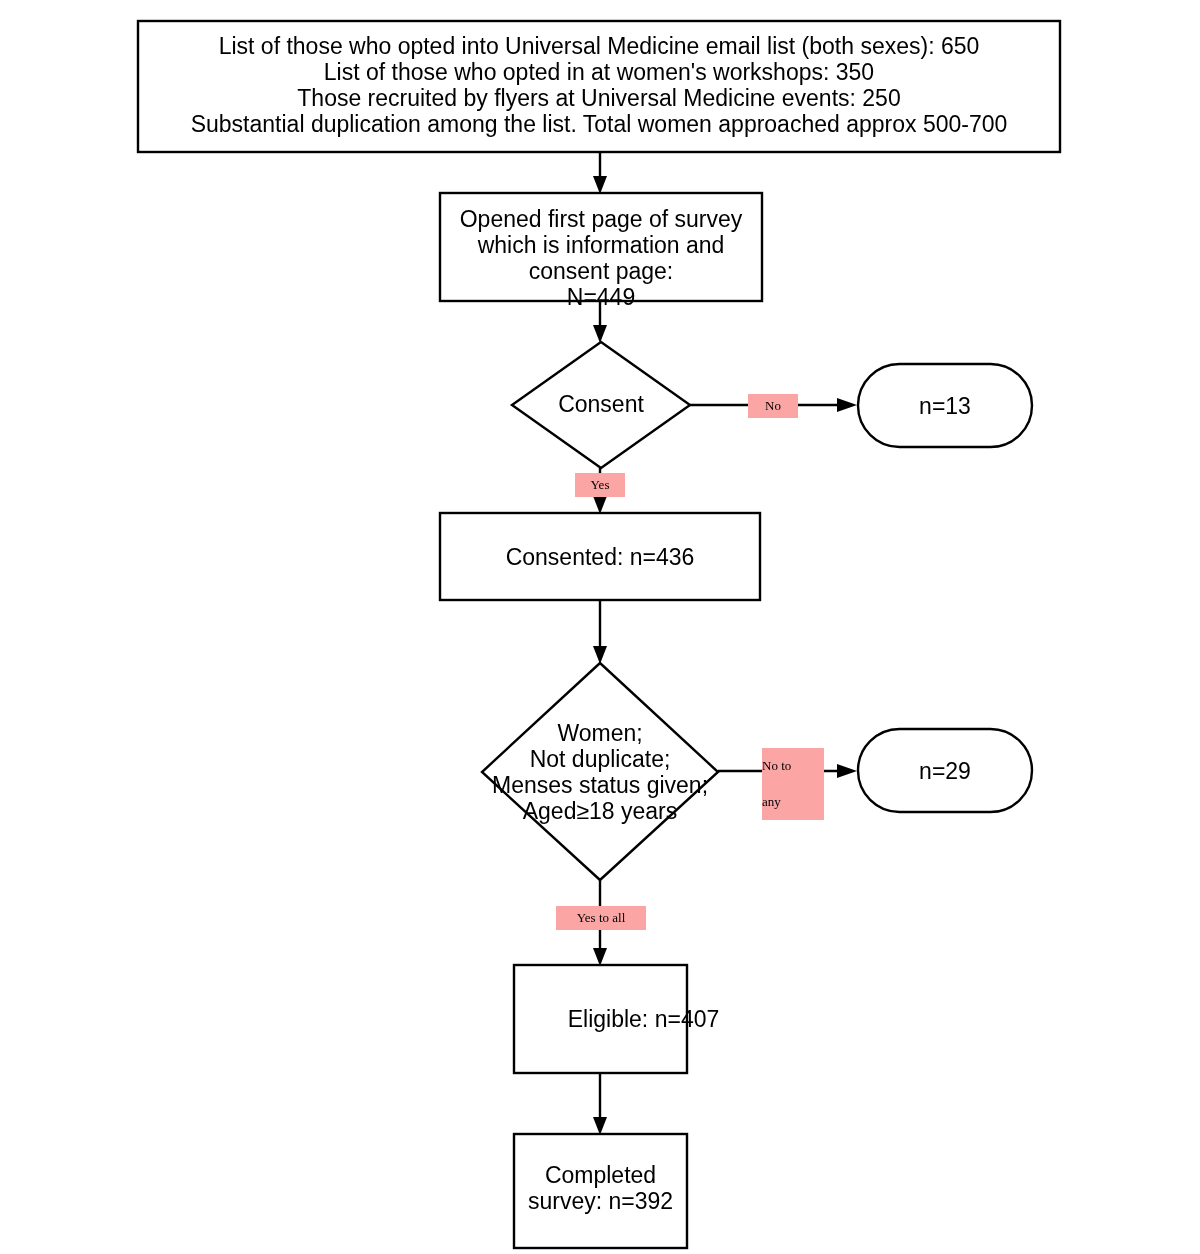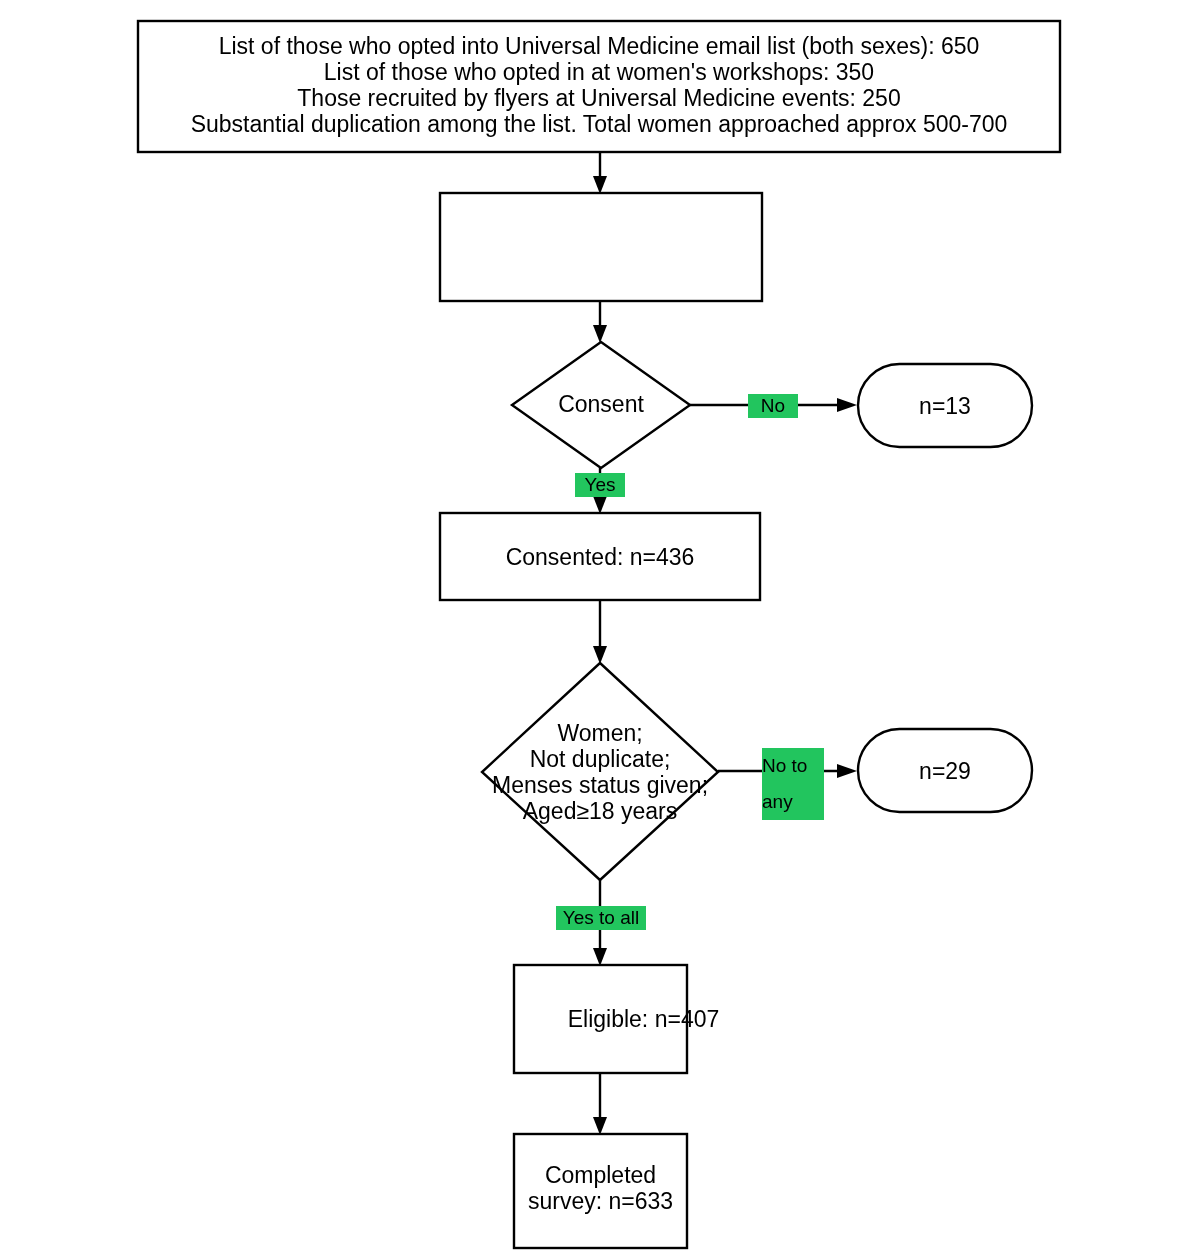--- a/index.html
+++ b/index.html
@@ -46,25 +46,25 @@
     text-align: center;
     font-family: "Liberation Sans", sans-serif;
     font-size: 23px;
     line-height: 26px;
     color: #000000;
     white-space: pre-line;
     pointer-events: none;
   }
   .edge-label {
     position: absolute;
-    font-family: Liberation Sans, sans-serif;
-    font-size: 19px;
+    font-family: Liberation Serif, serif;
+    font-size: 13px;
     line-height: 24px;
     color: #000000;
-    background: #22c55e;
+    background: #fca5a5;
     white-space: pre-line;
     text-align: center;
   }
   .edge-label.align-left {
     text-align: left;
   }
   .txt-top-source   { left: 138px;  top: 33px;   width: 922px; }
   .txt-opened       { left: 440px;  top: 206px;  width: 322px; }
   .txt-consent      { left: 512px;  top: 392px;  width: 178px; line-height: 24px; }
   .txt-consented    { left: 440px;  top: 544px;  width: 320px; }
@@ -126,31 +126,33 @@
     <polygon class="arrow-head" points="600,966 593,948 607,948"></polygon>
 
     <line class="connector-line" x1="600" y1="1073" x2="600" y2="1125"></line>
     <polygon class="arrow-head" points="600,1135 593,1117 607,1117"></polygon>
   </svg>
 
   <div class="node-text txt-top-source">List of those who opted into Universal Medicine email list (both sexes): 650
 List of those who opted in at women's workshops: 350
 Those recruited by flyers at Universal Medicine events: 250
 Substantial duplication among the list. Total women approached approx 500-700</div>
+  <div class="node-text txt-opened">Opened first page of survey which is information and consent page:
+N=449</div>
   <div class="node-text txt-consent">Consent</div>
   <div class="node-text txt-n13">n=13</div>
   <div class="node-text txt-consented">Consented: n=436</div>
   <div class="node-text txt-eligibility">Women;
 Not duplicate;
 Menses status given;
 Aged≥18 years</div>
   <div class="node-text txt-n29">n=29</div>
   <div class="node-text txt-eligible">Eligible: n=407</div>
   <div class="node-text txt-completed">Completed
-survey: n=633</div>
+survey: n=392</div>
 
   <div class="edge-label lbl-no">No</div>
   <div class="edge-label lbl-yes">Yes</div>
   <div class="edge-label lbl-no-to-any align-left">No to
 any</div>
   <div class="edge-label lbl-yes-to-all">Yes to all</div>
 
 </div>
 
 </body></html>

